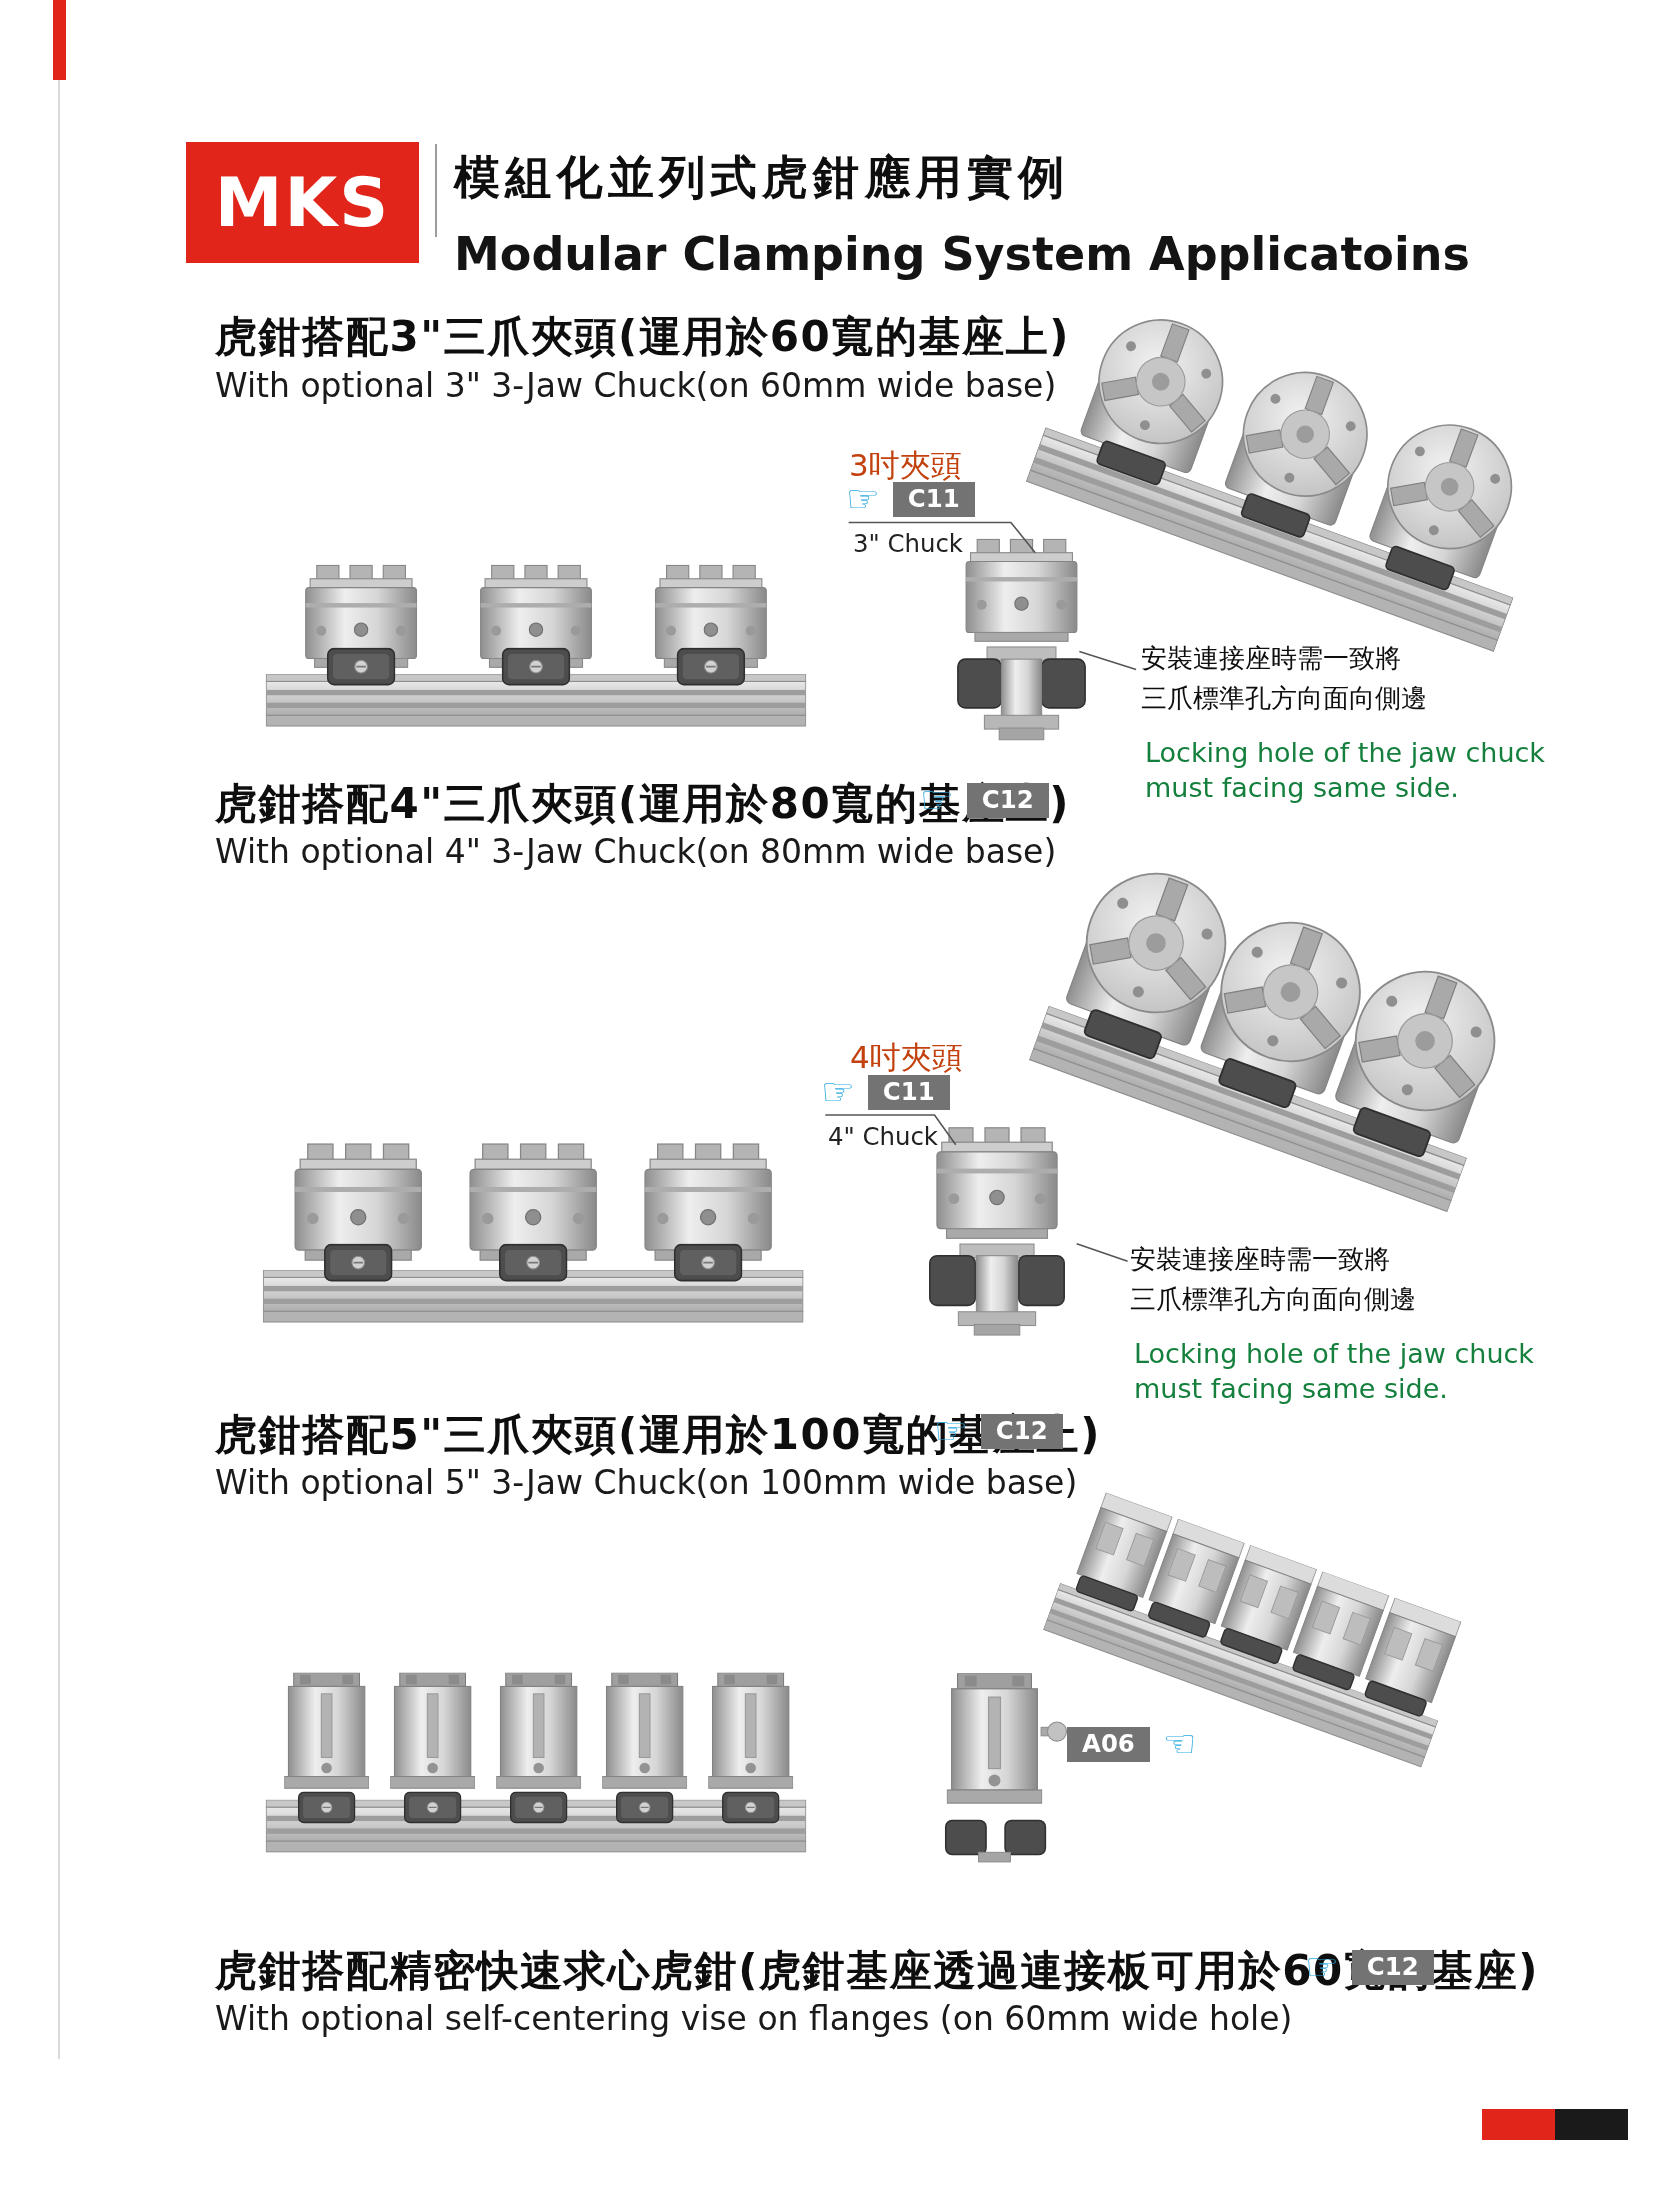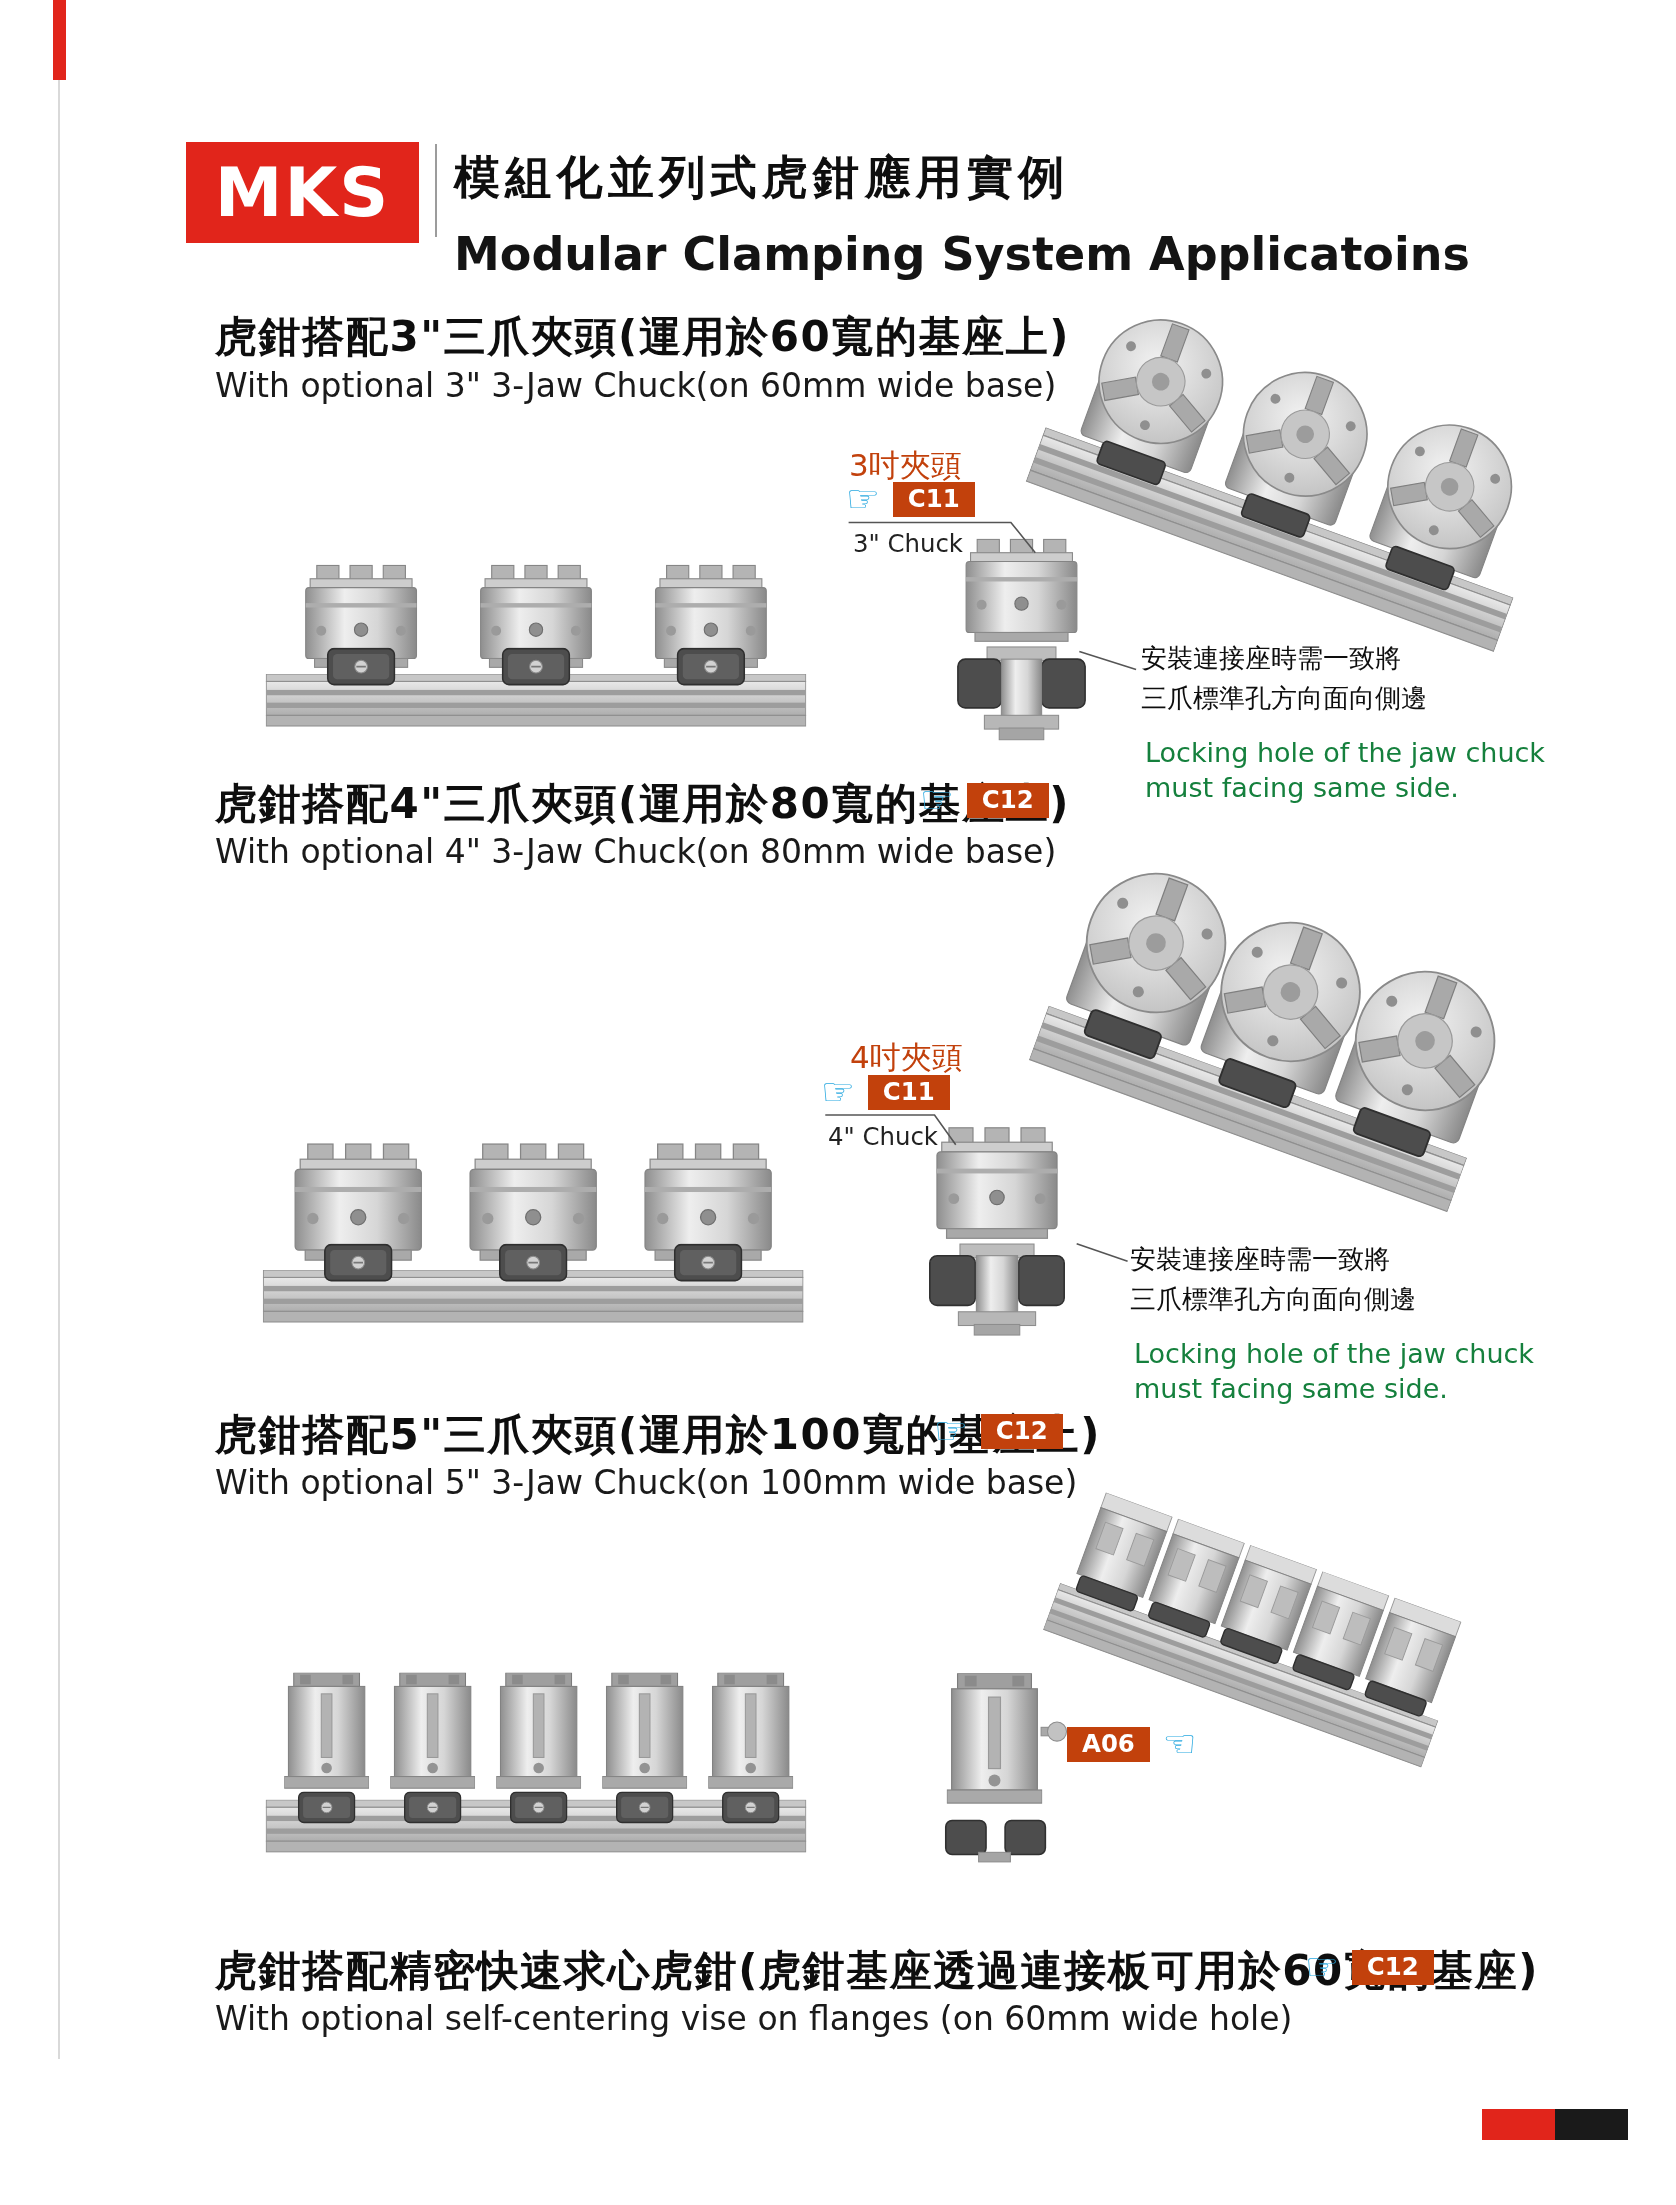--- a/index.html
+++ b/index.html
@@ -8,21 +8,21 @@
   .abs{position:absolute;}
   svg{overflow:visible;}
   .corner-red{background:#e1251b;}
   .corner-line{background:#d9d9d9;}
   .mks-badge{background:#e1251b;display:flex;align-items:center;justify-content:center;
              color:#fff;font-weight:700;font-size:68px;letter-spacing:2.1px;}
   .title-zh{font-size:46px;font-weight:700;letter-spacing:5.3px;color:#0e0e0e;white-space:nowrap;}
   .title-en{font-size:46px;font-weight:700;color:#141414;white-space:nowrap;}
   .h-zh{font-size:42px;font-weight:700;letter-spacing:1.6px;color:#0e0e0e;white-space:nowrap;}
   .h-en{font-size:33px;font-weight:400;color:#1a1a1a;white-space:nowrap;}
-  .badge{display:inline-flex;align-items:center;justify-content:center;background:#c2410c;
+  .badge{display:inline-flex;align-items:center;justify-content:center;background:#737373;
          color:#fff;font-weight:700;font-size:24.4px;line-height:1;padding:5.3px 15px;}
   .hand{color:#2aa9e0;font-size:38px;font-weight:700;line-height:1;}
   .refrow{display:flex;align-items:center;gap:12.7px;}
   .callout-zh{font-size:31px;color:#c2410c;white-space:nowrap;text-align:right;}
   .callout-en{font-size:24.4px;color:#222;white-space:nowrap;}
   .note-zh{font-size:26px;color:#0e0e0e;line-height:1.52;white-space:nowrap;}
   .note-en{font-size:27px;color:#15803d;line-height:1.28;white-space:nowrap;}
   .divider{background:#9c9c9c;}
   .footer-red{background:#e1251b;}
   .footer-black{background:#1a1a1a;}
@@ -121,21 +121,21 @@
       <rect x="30" y="60" width="40" height="60" fill="#bdbdbd" stroke="#9a9a9a" stroke-width="2"></rect>
       <rect x="100" y="60" width="40" height="60" fill="#bdbdbd" stroke="#9a9a9a" stroke-width="2"></rect>
       <rect x="20" y="184" width="130" height="36" rx="8" fill="#4d4d4d" stroke="#2f2f2f" stroke-width="3"></rect>
     </symbol>
   </defs>
 </svg>
 
 <div class="abs corner-red" style="left:53px;top:0;width:12.7px;height:80px"></div>
 <div class="abs corner-line" style="left:58px;top:80px;width:1.6px;height:1979px"></div>
 
-<div class="abs mks-badge" style="left:186px;top:142px;width:233px;height:101px">MKS</div>
+<div class="abs mks-badge" style="left:186px;top:142px;width:233px;height:121px">MKS</div>
 <div class="abs divider" style="left:435px;top:144px;width:1.6px;height:93px"></div>
 <div class="abs title-zh" style="left:454px;top:147px">模組化並列式虎鉗應用實例</div>
 <div class="abs title-en" style="left:454px;top:227px">Modular Clamping System Applicatoins</div>
 
 <div class="abs h-zh" style="left:215px;top:309px">虎鉗搭配3"三爪夾頭(運用於60寬的基座上)</div>
 <div class="abs h-en" style="left:215px;top:366px">With optional 3" 3-Jaw Chuck(on 60mm wide base)</div>
 
 <svg class="abs" style="left:1034px;top:289px" width="530" height="371" viewBox="0 0 1000 700">
   <g transform="rotate(20 500 350)">
     <use href="#railFront" x="20" y="430" width="940" height="110"></use>

